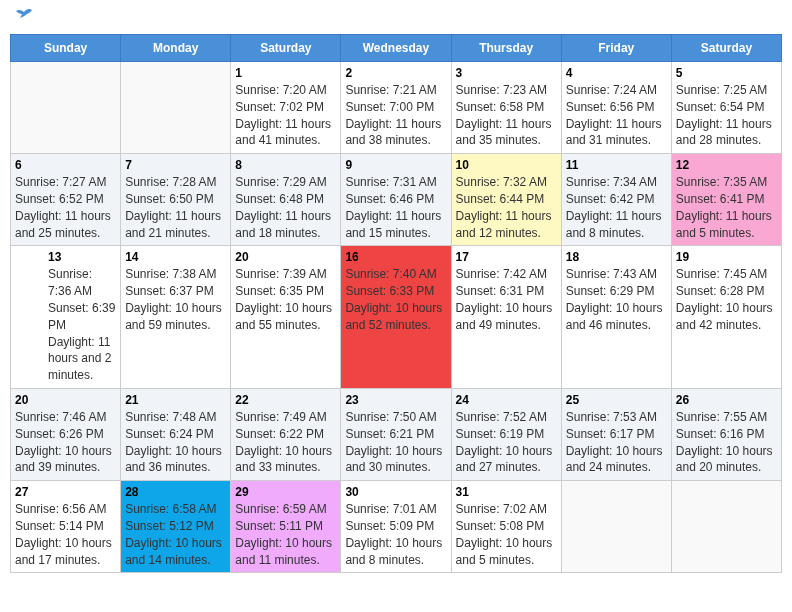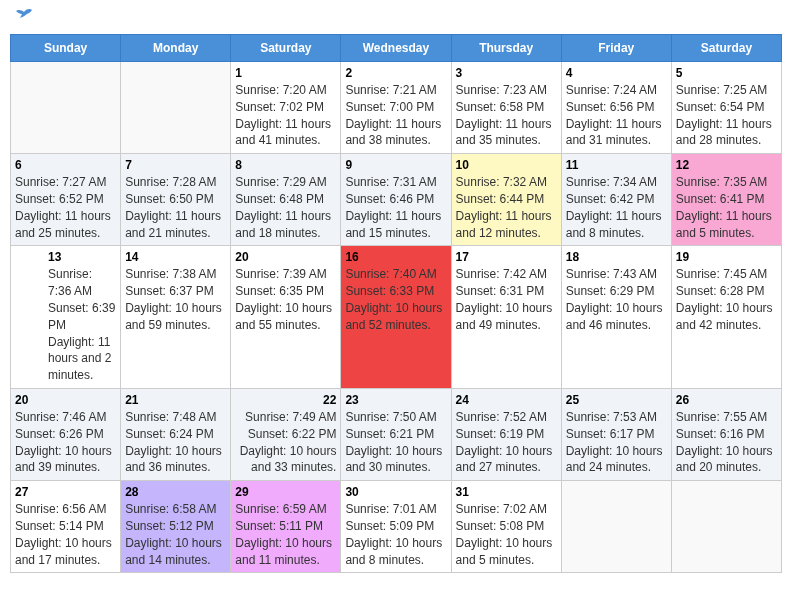--- a/index.html
+++ b/index.html
@@ -208,21 +208,21 @@
       </tr>
       <tr>
         <td style="background-color: rgb(240, 244, 248);">
           <span class="day-number">20</span>
           <div class="day-info">Sunrise: 7:46 AM<br>Sunset: 6:26 PM<br>Daylight: 10 hours and 39 minutes.</div>
         </td>
         <td style="background-color: rgb(240, 244, 248);">
           <span class="day-number">21</span>
           <div class="day-info">Sunrise: 7:48 AM<br>Sunset: 6:24 PM<br>Daylight: 10 hours and 36 minutes.</div>
         </td>
-        <td style="background-color: rgb(240, 244, 248); text-align: right;">
+        <td style="background-color: rgb(240, 244, 248);">
           <span class="day-number">22</span>
           <div class="day-info">Sunrise: 7:49 AM<br>Sunset: 6:22 PM<br>Daylight: 10 hours and 33 minutes.</div>
         </td>
         <td style="background-color: rgb(240, 244, 248);">
           <span class="day-number">23</span>
           <div class="day-info">Sunrise: 7:50 AM<br>Sunset: 6:21 PM<br>Daylight: 10 hours and 30 minutes.</div>
         </td>
         <td style="background-color: rgb(240, 244, 248);">
           <span class="day-number">24</span>
           <div class="day-info">Sunrise: 7:52 AM<br>Sunset: 6:19 PM<br>Daylight: 10 hours and 27 minutes.</div>
@@ -234,21 +234,21 @@
         <td style="background-color: rgb(240, 244, 248);">
           <span class="day-number">26</span>
           <div class="day-info">Sunrise: 7:55 AM<br>Sunset: 6:16 PM<br>Daylight: 10 hours and 20 minutes.</div>
         </td>
       </tr>
       <tr>
         <td style="background-color: rgb(255, 255, 255);">
           <span class="day-number">27</span>
           <div class="day-info">Sunrise: 6:56 AM<br>Sunset: 5:14 PM<br>Daylight: 10 hours and 17 minutes.</div>
         </td>
-        <td style="background-color: #c4b5fd;">
+        <td style="background-color: #0ea5e9;">
           <span class="day-number">28</span>
           <div class="day-info">Sunrise: 6:58 AM<br>Sunset: 5:12 PM<br>Daylight: 10 hours and 14 minutes.</div>
         </td>
         <td style="background-color: #f0abfc;">
           <span class="day-number">29</span>
           <div class="day-info">Sunrise: 6:59 AM<br>Sunset: 5:11 PM<br>Daylight: 10 hours and 11 minutes.</div>
         </td>
         <td style="background-color: rgb(255, 255, 255);">
           <span class="day-number">30</span>
           <div class="day-info">Sunrise: 7:01 AM<br>Sunset: 5:09 PM<br>Daylight: 10 hours and 8 minutes.</div>

